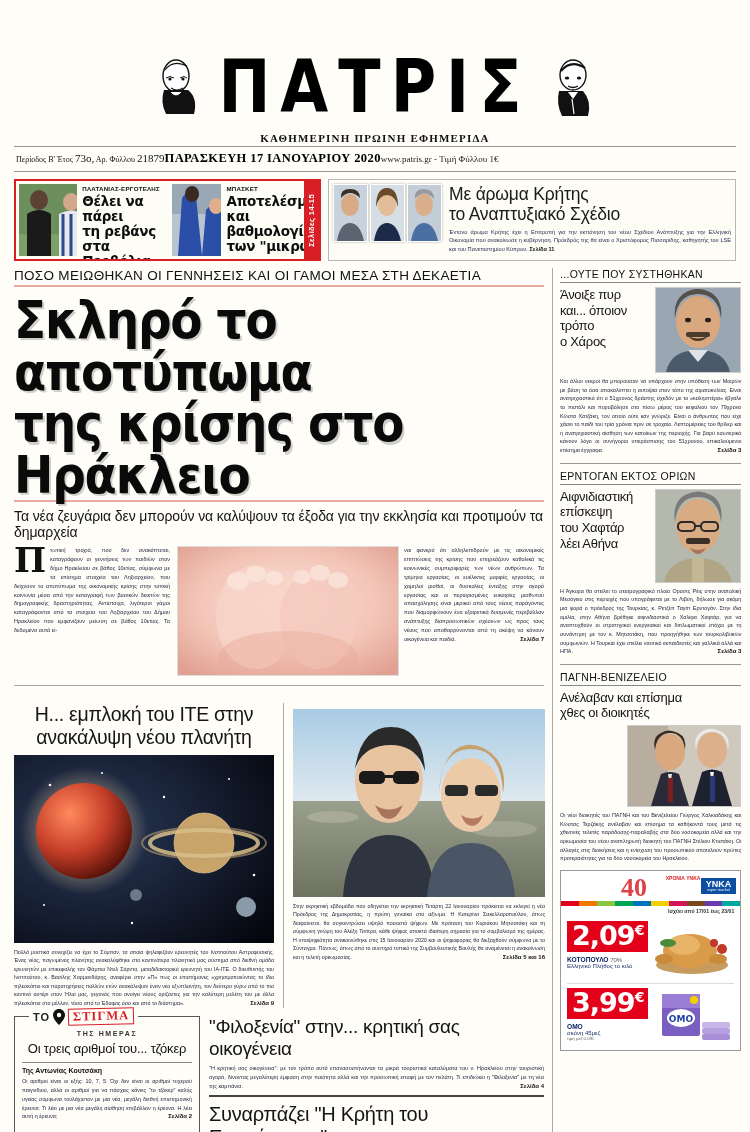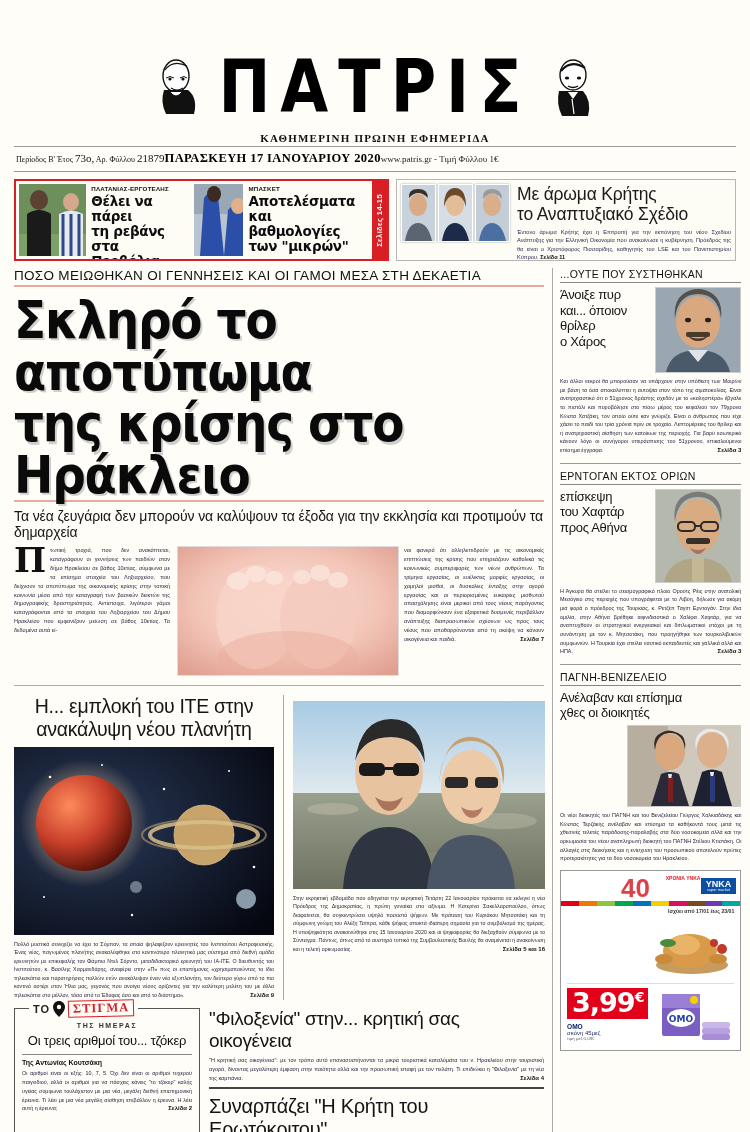--- a/index.html
+++ b/index.html
@@ -30,21 +30,21 @@
   }
   .dateline .left{font-size:8px;color:#111;}
   .dateline .left b{font-size:11px;font-weight:normal;}
   .dateline .center{font-size:12.5px;font-weight:bold;letter-spacing:.4px;}
   .dateline .right{font-size:9px;color:#222;}
   .rule-bottom{border-top:1px solid #999;margin:0 14px 7px 14px;}
 
   
   .promo{display:flex;gap:7px;padding:0 14px;height:82px;box-sizing:border-box;}
   .promo-sports{
-    width:375px;border:2.5px solid #d81f26;background:#fdfcf5;
+    width:307px;border:2.5px solid #d81f26;background:#fdfcf5;
     display:flex;position:relative;box-sizing:border-box;overflow:hidden;
   }
   .sp-item{display:flex;align-items:stretch;padding:3px;box-sizing:border-box;}
   .sp-photo{width:74px;height:100%;background:#5d7a52;position:relative;overflow:hidden;}
   .sp-text{padding-left:5px;padding-top:1px;}
   .sp-kicker{font-size:6.2px;font-weight:bold;letter-spacing:.2px;color:#111;}
   .sp-head{
     font-family:"DejaVu Sans",sans-serif;font-weight:bold;font-size:13.5px;
     line-height:1.12;color:#0d0d0d;margin-top:2px;letter-spacing:-.3px;
   }
@@ -96,21 +96,21 @@
     float:left;font-family:"DejaVu Serif",serif;font-size:34px;line-height:26px;
     font-weight:bold;margin:1px 4px 0 0;color:#111;
   }
   .pageref{font-weight:bold;color:#111;float:right;font-size:6px;}
   .photo-baby{
     width:100%;height:128px;border:1px solid #ddd;overflow:hidden;position:relative;
     background:linear-gradient(160deg,#f5cfc6 0%,#f7ded6 35%,#efb8ac 70%,#e8a294 100%);
   }
 
   
-  .mid{display:flex;gap:9px;margin-top:9px;border-top:1px solid #aaa;padding-top:9px;}
+  .mid{display:flex;gap:9px;margin-top:9px;border-top:1px solid #aaa;padding-top:17px;}
   .mid-col{width:260px;}
   .mid-col+.mid-col{border-left:1px solid #aaa;padding-left:9px;width:252px;}
   .mid-title{font-size:19.5px;line-height:1.18;color:#151515;text-align:center;letter-spacing:-.3px;}
   .mid-photo{width:100%;height:188px;margin-top:6px;overflow:hidden;position:relative;}
   .mid-body{font-size:5.3px;line-height:1.6;color:#23233f;text-align:justify;margin-top:5px;}
 
   
   .row3{display:flex;gap:9px;margin-top:8px;}
   .stigma{
     width:186px;border:1px solid #555;box-sizing:border-box;padding:12px 7px 6px 7px;
@@ -146,21 +146,21 @@
     padding-bottom:2px;margin-bottom:4px;
   }
   .side-title{font-size:13px;line-height:1.2;color:#141414;letter-spacing:-.3px;}
   .side-photo{width:84px;height:84px;float:right;margin:0 0 4px 5px;overflow:hidden;position:relative;border:1px solid #ccc;}
   .side-body{font-size:5.4px;line-height:1.6;color:#23233f;text-align:justify;margin-top:4px;clear:both;}
   .side-sep{border-top:1px solid #999;margin:8px 0 6px 0;}
 
   
   .ad{border:1px solid #999;margin-top:7px;background:#fff;position:relative;overflow:hidden;}
   .ad-top{height:30px;background:#fff;position:relative;display:flex;align-items:center;justify-content:flex-end;padding-right:4px;}
-  .ad-40{position:absolute;left:60px;top:2px;font-family:Liberation Sans, sans-serif;font-size:26px;color:#d81f26;font-weight:bold;opacity:.85;}
+  .ad-40{position:absolute;left:60px;top:2px;font-family:Liberation Serif, serif;font-size:26px;color:#d81f26;font-weight:bold;opacity:.85;}
   .ynka{background:#0b4ea2;color:#fff;font-size:9px;font-weight:bold;padding:2px 5px;text-align:center;line-height:1;}
   .ynka small{display:block;font-size:3.6px;font-weight:normal;letter-spacing:.2px;}
   .chronia{position:absolute;right:40px;top:4px;font-size:5px;color:#d81f26;font-weight:bold;text-align:right;line-height:1.2;}
   .colorbar{height:5px;display:flex;}
   .colorbar i{flex:1;}
   .ad-dates{text-align:right;font-size:5.2px;font-weight:bold;color:#333;padding:2px 6px 3px 0;}
   .ad-item{display:flex;align-items:flex-start;padding:4px 6px 6px 6px;position:relative;}
   .price{
     background:#e2001a;color:#fff;font-family:"DejaVu Sans",sans-serif;font-weight:bold;
     font-size:27px;padding:1px 5px 2px 5px;line-height:1.05;letter-spacing:-1px;
@@ -550,21 +550,21 @@
             <ellipse cx="52" cy="32" rx="3" ry="2.3" fill="#2a1f18"></ellipse>
             <path d="M32 48 q10 5 20 0 q-4 5 -10 5 q-6 0 -10 -5z" fill="#4a3528"></path>
             <rect x="30" y="44" width="24" height="5" rx="2" fill="#4a3a2a"></rect>
             <path d="M10 84 q5 -22 32 -22 q27 0 32 22z" fill="#4a5a6a"></path>
             <path d="M32 62 l10 12 l10 -12 z" fill="#dfe3e8"></path>
           </svg>
         </div>
         <div class="side-title">
           <div>Άνοιξε πυρ</div>
           <div>και... όποιον</div>
-          <div>θρίλερ</div>
+          <div>τρόπο</div>
           <div>ο Χάρος</div>
         </div>
         <div class="side-body">
           <span>Και άλλοι νεκροί θα μπορούσαν να υπάρχουν στην υπόθεση των Μοιρών με βάση τα όσα αποκαλύπτει η αυτοψία στον τόπο της αιματοκυλίας. Είναι ανατριχιαστικό ότι ο 51χρονος δράστης σχεδόν με το «καλησπέρα» έβγαλε το πιστόλι και πυροβόλησε στο πίσω μέρος του κεφαλιού τον 79χρονο Κώστα Χατζάκη, τον οποίο ούτε καν γνώριζε. Είναι ο άνθρωπος που είχε χάσει το παιδί του τρία χρόνια πριν σε τροχαίο. Λεπτομέρειες του θρίλερ και η ανατριχιαστική αίσθηση των κατοίκων της περιοχής. Για βαρύ εσωτερικό κάνουν λόγο οι συνήγοροι υπεράσπισης του 51χρονου, επικαλούμενοι επίσημα έγγραφα.</span>
           <span class="pageref">Σελίδα 3</span>
         </div>
       </div>
 
       <div class="side-sep"></div>
 
@@ -578,23 +578,24 @@
             <rect x="22" y="32" width="17" height="9" rx="4" fill="none" stroke="#2a2a2a" stroke-width="2"></rect>
             <rect x="45" y="32" width="17" height="9" rx="4" fill="none" stroke="#2a2a2a" stroke-width="2"></rect>
             <path d="M39 36 h6" stroke="#2a2a2a" stroke-width="2"></path>
             <rect x="30" y="48" width="24" height="6" rx="2.5" fill="#3a3028"></rect>
             <path d="M34 58 q8 4 16 0 q-4 6 -8 6 q-4 0 -8 -6z" fill="#a8765c"></path>
             <path d="M8 92 q6 -24 34 -24 q28 0 34 24z" fill="#b0a584"></path>
             <rect x="36" y="68" width="12" height="24" fill="#c4b894"></rect>
           </svg>
         </div>
         <div class="side-title">
+          <div>Αιφνιδιαστική</div>
           <div>επίσκεψη</div>
           <div>του Χαφτάρ</div>
-          <div>προς Αθήνα</div>
+          <div>λέει Αθήνα</div>
         </div>
         <div class="side-body">
           <span>Η Άγκυρα θα στείλει το σεισμογραφικό πλοίο Ορούτς Ρέις στην ανατολική Μεσόγειο στις περιοχές που υπογράφεται με το Λιβύη, δήλωσε για ακόμη μια φορά ο πρόεδρος της Τουρκίας, κ. Ρετζέπ Ταγίπ Ερντογάν. Στην ίδια ομιλία, στην Αθήνα βρέθηκε αιφνιδιαστικά ο Χαλίφα Χαφτάρ, για να αναπτυχθούν οι στρατηγικοί ενεργειακοί και διπλωματικοί στόχοι με τη συνάντηση με τον κ. Μητσοτάκη, που προηγήθηκε των τουρκολιβυκών συμφωνιών. Η Τουρκία έχει στείλει ναυτικό εκπαιδευτές και γαλλικά αλλά και ΗΠΑ.</span>
           <span class="pageref">Σελίδα 3</span>
         </div>
       </div>
 
       <div class="side-sep"></div>
 
       <div>
@@ -645,20 +646,30 @@
             <i style="background:#0071bc"></i>
             <i style="background:#f5d000"></i>
           <i style="background:#d4145a"></i>
             <i style="background:#7a4a1e"></i>
             <i style="background:#6a3ab2"></i>
           <i style="background:#00a99d"></i>
         </div>
         <div class="ad-dates">Ισχύει από 17/01 έως 23/01</div>
 
         <div class="ad-item">
+          <div style="flex:0 0 auto">
+            <div class="price">
+              <span>2,09</span><sup>€</sup>
+            </div>
+            <div class="ad-caption">
+              <b>ΚΟΤΟΠΟΥΛΟ</b>
+              <span class="gray">70%</span>
+              <div>Ελληνικό Πλήθος το κιλό</div>
+            </div>
+          </div>
           <div class="ad-img">
             <svg width="86" height="56" viewBox="0 0 86 56" preserveAspectRatio="none">
               <rect width="86" height="56" fill="#fff"></rect>
               <ellipse cx="44" cy="44" rx="36" ry="9" fill="#c79a5e"></ellipse>
               <ellipse cx="42" cy="30" rx="27" ry="17" fill="#d99b4a"></ellipse>
               <ellipse cx="36" cy="24" rx="16" ry="10" fill="#e8b468"></ellipse>
               <ellipse cx="16" cy="38" rx="9" ry="5" fill="#c98a3a"></ellipse>
               <ellipse cx="70" cy="38" rx="9" ry="5" fill="#c98a3a"></ellipse>
               <circle cx="74" cy="28" r="5" fill="#c0392b"></circle>
               <circle cx="66" cy="22" r="4" fill="#c0392b"></circle>

